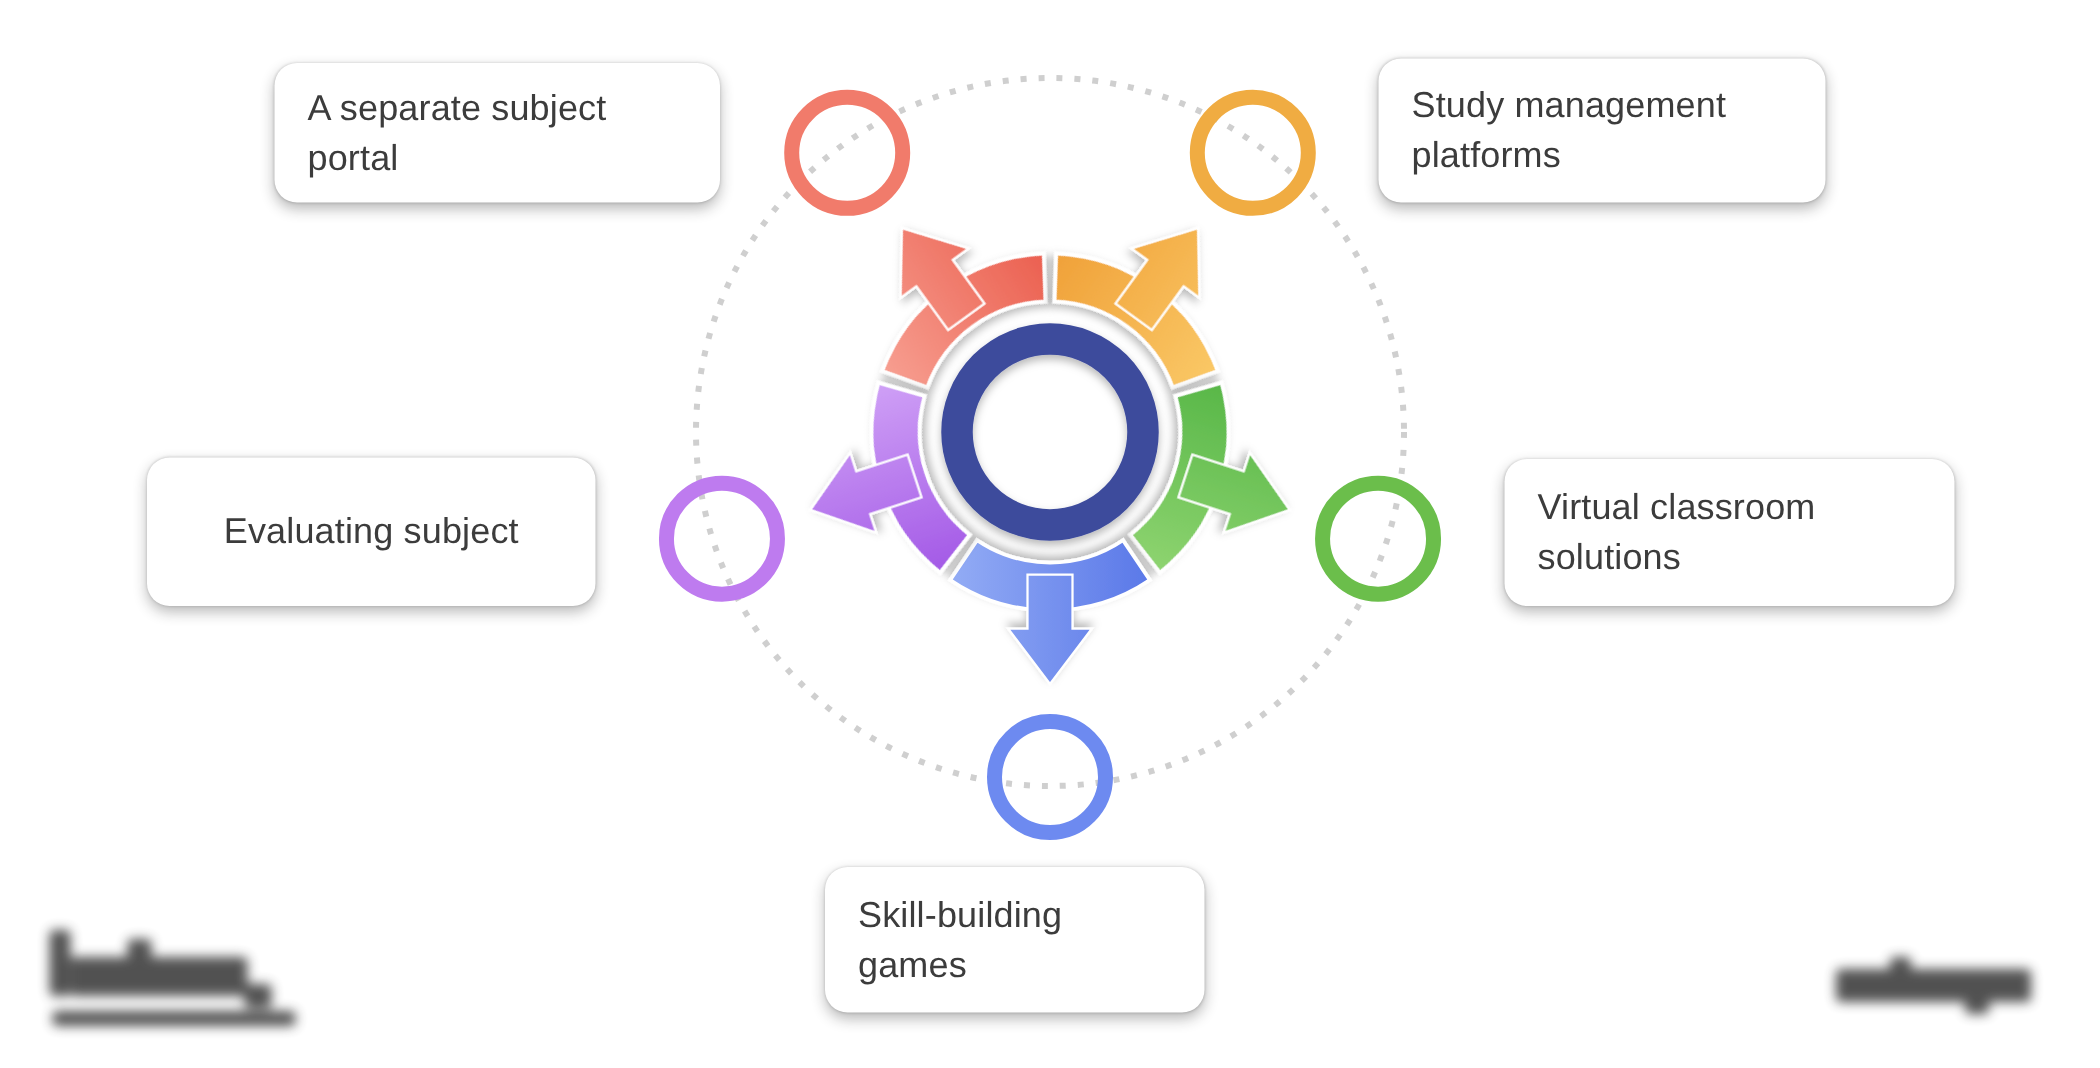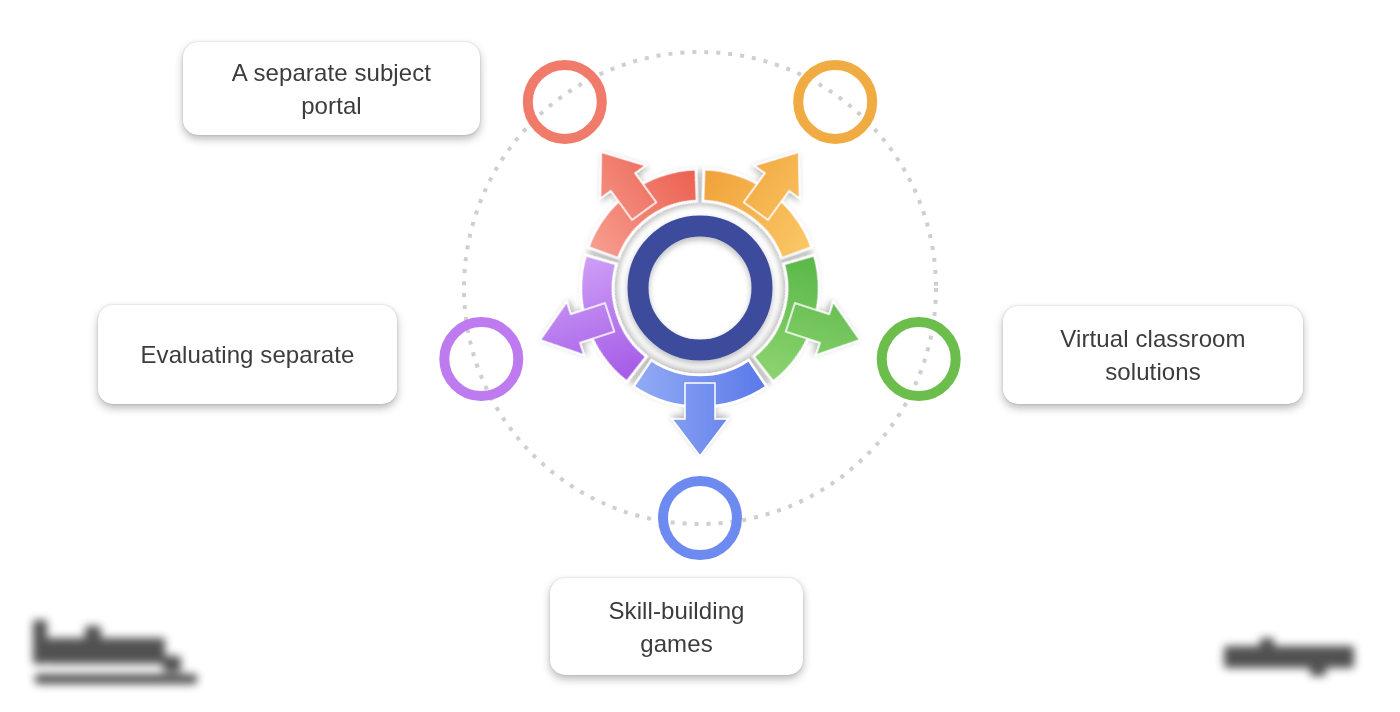--- a/index.html
+++ b/index.html
@@ -17,21 +17,20 @@
   }
   .card {
     position: absolute;
     box-sizing: border-box;
     background: #ffffff;
     border-radius: 15px;
     box-shadow: 0 4px 9px rgba(25,25,25,0.30), 0 0 2px rgba(0,0,0,0.18);
     display: flex;
     align-items: center;
     justify-content: center;
-    text-align: center;
     padding: 0 22px;
   }
   .card span {
     font-size: 24px;
     line-height: 33px;
     color: #3C3C3C;
     letter-spacing: 0.1px;
   }
   
   .wm { position: absolute; filter: blur(4px); opacity: 0.88; }
@@ -103,28 +102,31 @@
         </g>
       </g>
     <g id="navy-layer">
         <circle cx="700" cy="288" r="62" fill="none" stroke="#3E4C9C" stroke-width="21" filter="url(#soft)"></circle>
       </g>
   </svg>
 
   <div class="card" style="left: 183px; top: 42px; width: 297px; height: 93px;">
     <span>A separate subject portal</span>
   </div>
+  <div class="card" style="left: 919px; top: 39px; width: 298px; height: 96px;">
+    <span>Study management platforms</span>
+  </div>
   <div class="card" style="left: 1003px; top: 306px; width: 300px; height: 98px;">
     <span>Virtual classroom solutions</span>
   </div>
   <div class="card" style="left: 550px; top: 578px; width: 253px; height: 97px;">
     <span>Skill-building games</span>
   </div>
   <div class="card" style="left: 98px; top: 305px; width: 299px; height: 99px;">
-    <span>Evaluating separate</span>
+    <span>Evaluating subject</span>
   </div>
 
   <div class="wm wm-left">
     <div class="bar" style="left:0;   top:0;    width:14px; height:44px;"></div>
     <div class="bar" style="left:14px; top:18px; width:118px; height:26px;"></div>
     <div class="bar" style="left:52px; top:6px;  width:16px; height:38px;"></div>
     <div class="bar" style="left:130px;top:36px; width:18px; height:16px;"></div>
     <div class="bar" style="left:2px;  top:54px; width:162px; height:10px;"></div>
   </div>
   <div class="wm wm-right">

